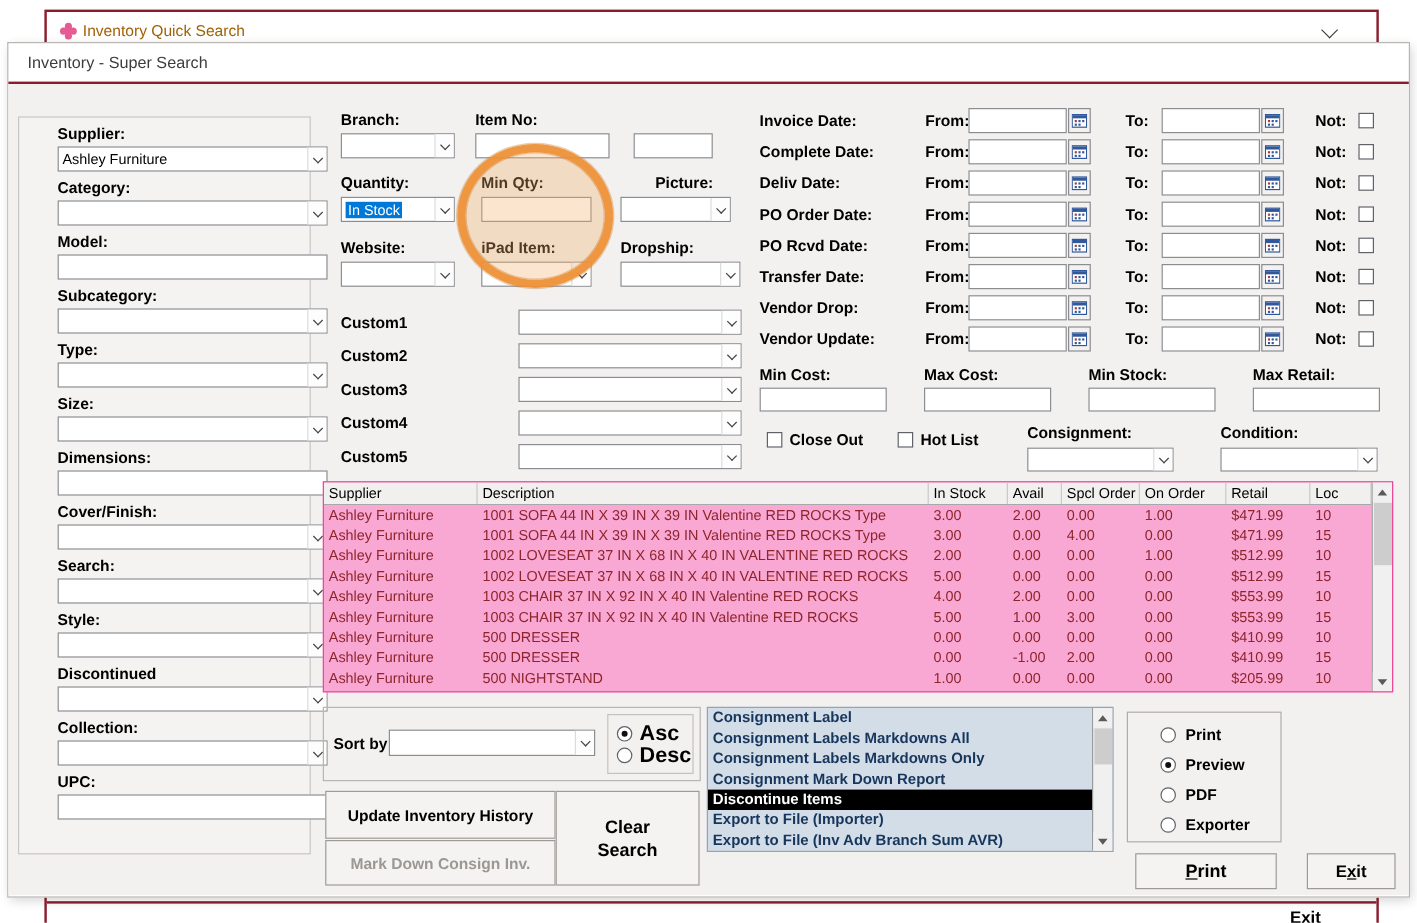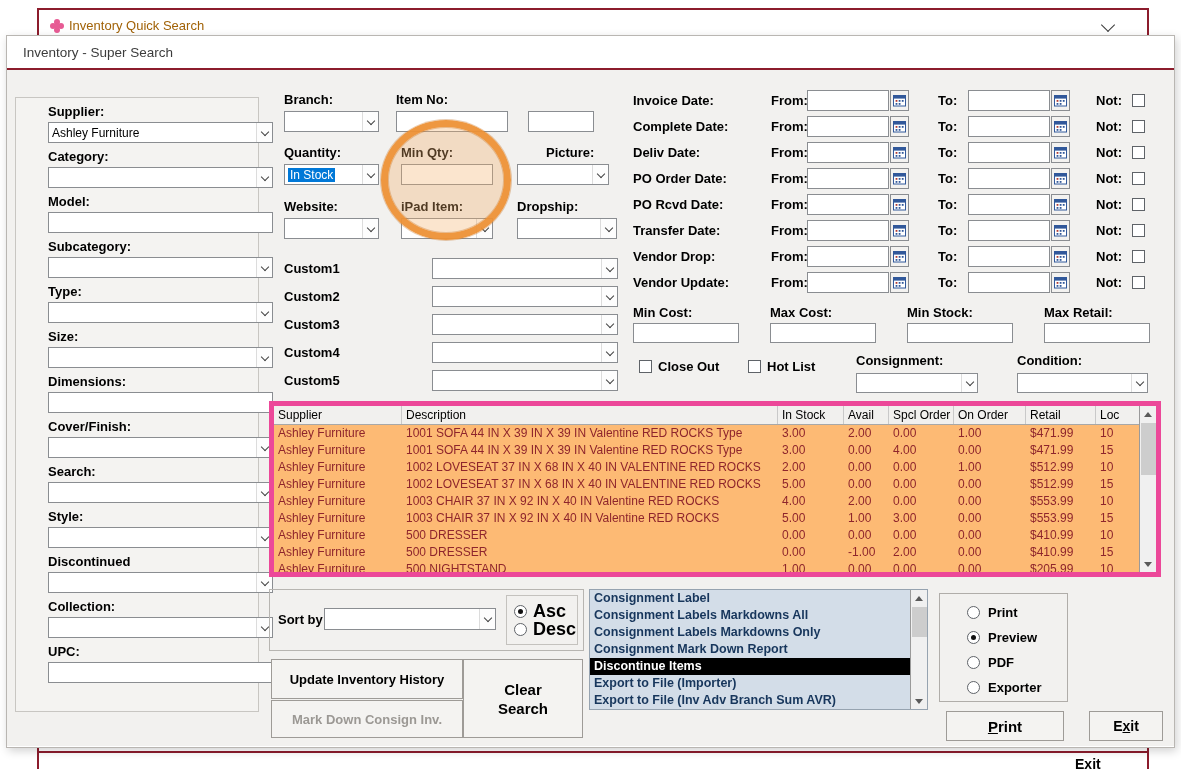--- a/index.html
+++ b/index.html
@@ -52,21 +52,21 @@
   .dnot{width:34px;margin-left:26px;font-weight:700;font-size:13px;}
   .dinput{width:82px;height:21px;background:#fff;border:1px solid #8a8d91;flex:none;}
   .calbtn{width:19px;height:21px;margin-left:1px;background:#f3f2f0;border:1px solid #8a8d91;display:flex;align-items:center;justify-content:center;padding:0;flex:none;}
   .daterow .cb{margin-left:2px;}
 
   
   .costgroup{width:137px;}
   .costgroup .tinput{width:106px;margin-top:3px;height:20px;}
 
   
-  .rtable{left:262px;top:331px;width:892px;height:176px;background:#fdba74;border:5px solid #ec4899;display:flex;overflow:hidden;}
+  .rtable{left:262px;top:331px;width:892px;height:176px;background:#f9a8d4;border:1px solid #ec4899;display:flex;overflow:hidden;}
   .rt-main{width:873px;overflow:hidden;}
   .rt-header{display:flex;height:19px;background:#f1f0ee;border-bottom:1px solid #a8a8a8;}
   .rt-hcell{font-size:12px;color:#000;padding:2px 0 0 4px;border-right:1px solid #c9c9c9;white-space:nowrap;overflow:hidden;}
   .rt-row{display:flex;height:17px;}
   .rt-cell{font-size:12px;color:#8e252c;padding:1px 0 0 4px;white-space:nowrap;overflow:hidden;}
   .c1{width:128px;flex:none;} .c2{width:376px;flex:none;} .c3{width:66px;flex:none;} .c4{width:45px;flex:none;}
   .c5{width:65px;flex:none;} .c6{width:72px;flex:none;} .c7{width:70px;flex:none;} .c8{width:51px;flex:none;}
 
   
   .vscroll{width:17px;background:#f0f0f0;border-left:1px solid #9a9a9a;display:flex;flex-direction:column;flex:none;}

